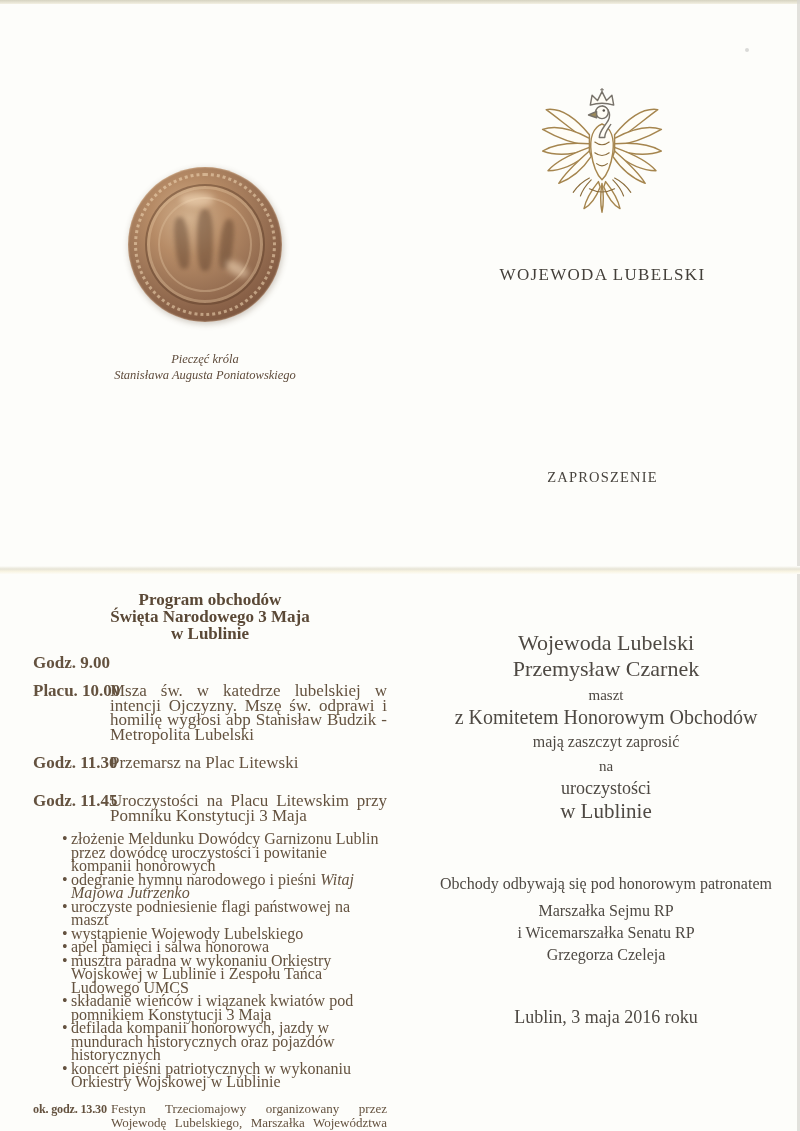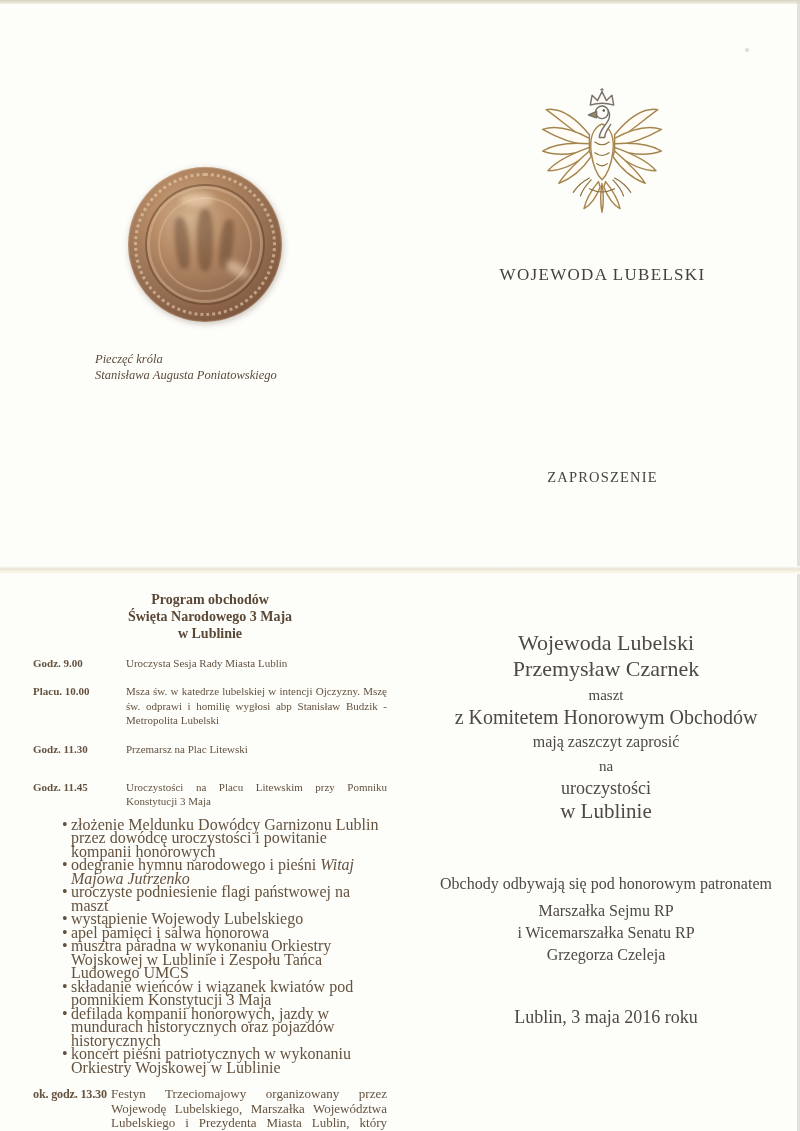--- a/index.html
+++ b/index.html
@@ -12,21 +12,21 @@
   .top-edge { position:absolute; top:0; left:0; right:0; height:4px;
     background:linear-gradient(#d6d3c0,#f4f1e3); }
   .mid-fold { position:absolute; top:566px; left:0; right:0; height:8px;
     background:linear-gradient(#fdfdfa,#e7e4d6 38%,#f8f4e2 68%,#fdfcf6); }
   .right-edge { position:absolute; top:0; right:0; width:3px; height:100%;
     background:#d8d7d2; opacity:.75; }
   .speck { position:absolute; left:745px; top:48px; width:4px; height:4px;
     border-radius:50%; background:#dadad7; }
 
   
-  .seal-figure { position:absolute; left:95px; top:167px; width:220px; }
+  .seal-figure { position:absolute; left:95px; top:167px; width:220px; text-align:center; }
   .seal { position:relative; width:154px; height:155px; margin:0 auto; border-radius:50%;
     background:radial-gradient(circle at 40% 33%, #d2b18e 0%, #b68b66 28%, #9c7456 50%,
       #875f46 70%, #6f4b37 88%, #5e3e2d 100%);
     box-shadow:inset 0 0 2px rgba(255,236,210,.85), 1px 2px 6px rgba(90,70,50,.3); }
   .sr1 { position:absolute; inset:6px; border-radius:50%;
     border:3px dotted rgba(242,217,182,.55); }
   .sr2 { position:absolute; inset:17px; border-radius:50%;
     border:2px solid rgba(88,58,38,.45);
     box-shadow:inset 0 0 0 3px rgba(232,202,167,.35); }
   .sr3 { position:absolute; inset:30px; border-radius:50%;
@@ -43,24 +43,24 @@
 
   .emblem { position:absolute; left:539px; top:84px; width:126px; height:152px; }
   .emblem svg { width:100%; height:100%; }
   .issuer { position:absolute; top:265px; left:430px; width:345px; text-align:center;
     font-size:17px; letter-spacing:1.3px; color:#433f39; }
   .zaproszenie { position:absolute; top:469px; left:430px; width:345px; text-align:center;
     font-size:14.5px; letter-spacing:1.2px; color:#48443e; }
 
   
   .program { position:absolute; left:33px; top:591px; width:354px; color:#64523f; }
-  .program-title { text-align:center; font-weight:bold; font-size:14px;
+  .program-title { text-align:center; font-weight:bold; font-size:17px;
     line-height:17px; color:#5a4836; margin-bottom:14px; }
-  .entry { display:grid; grid-template-columns:75px 1fr; column-gap:18px;
-    margin-bottom:14px; font-size:11px; line-height:14.4px; }
+  .entry { display:grid; grid-template-columns:75px 1fr; column-gap:2px;
+    margin-bottom:14px; font-size:17px; line-height:14.4px; }
   .entry .time { font-weight:bold; white-space:nowrap; }
   .entry .desc { text-align:justify; }
   .bullets { margin:9px 0 0 29px; padding:0; list-style:none;
     font-size:16px; line-height:13.5px; width:322px; }
   .bullets li { position:relative; padding-left:9px; }
   .bullets li::before { content:"\2022"; position:absolute; left:0; top:0; }
   .bullets .em { font-style:italic; }
   .final-entry { display:grid; grid-template-columns:76px 1fr; column-gap:2px;
     margin-top:13px; font-size:13px; line-height:14.3px; }
   .final-entry .time { font-weight:bold; font-size:12.2px; letter-spacing:-0.2px;
@@ -157,21 +157,20 @@
 
   <section class="program">
     <header class="program-title">
       <div>Program obchodów</div>
       <div>Święta Narodowego 3 Maja</div>
       <div>w Lublinie</div>
     </header>
 
     <div class="entry">
       <span class="time">Godz. 9.00</span>
-      <span class="desc">Uroczysta Sesja Rady Miasta Lublin</span>
     </div>
     <div class="entry">
       <span class="time">Placu. 10.00</span>
       <span class="desc">Msza św. w katedrze lubelskiej w intencji Ojczyzny. Mszę św. odprawi i homilię wygłosi abp Stanisław Budzik - Metropolita Lubelski</span>
     </div>
     <div class="entry">
       <span class="time">Godz. 11.30</span>
       <span class="desc">Przemarsz na Plac Litewski</span>
     </div>
     <div class="entry" style="margin-bottom:0;margin-top:24px;">

